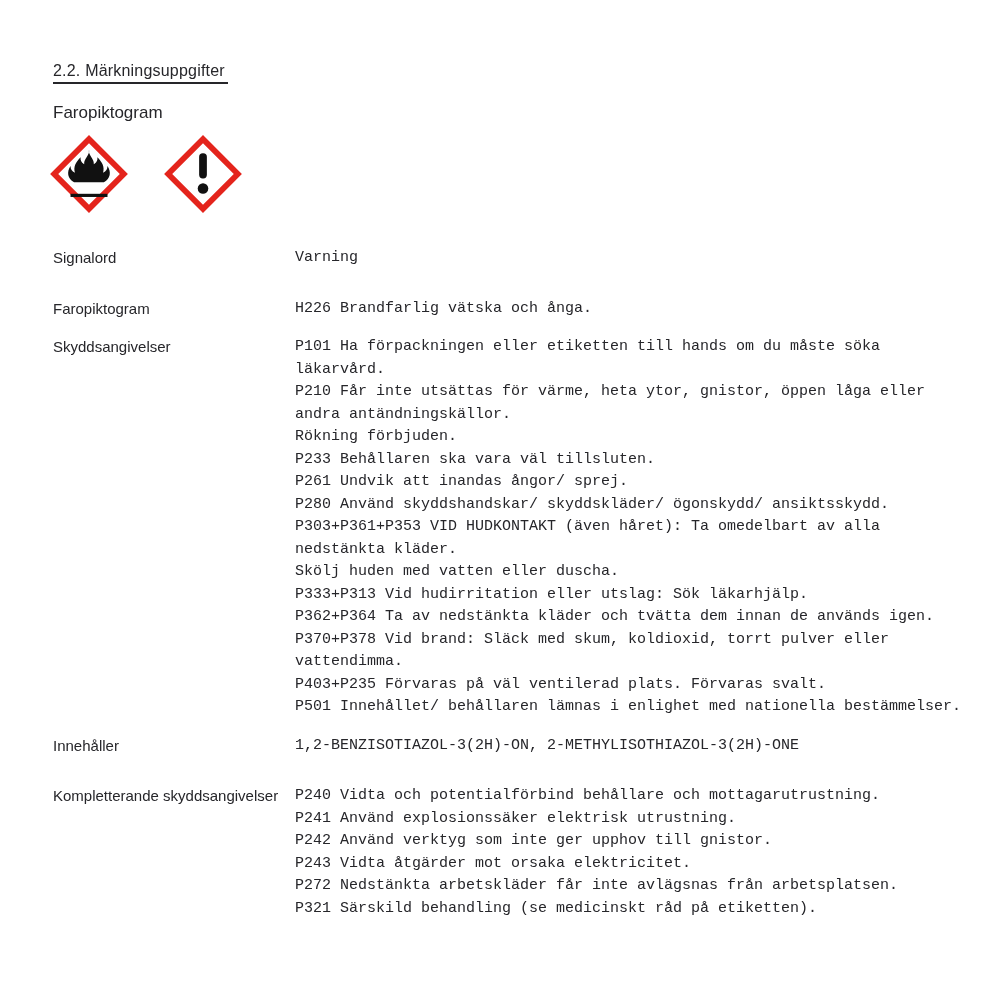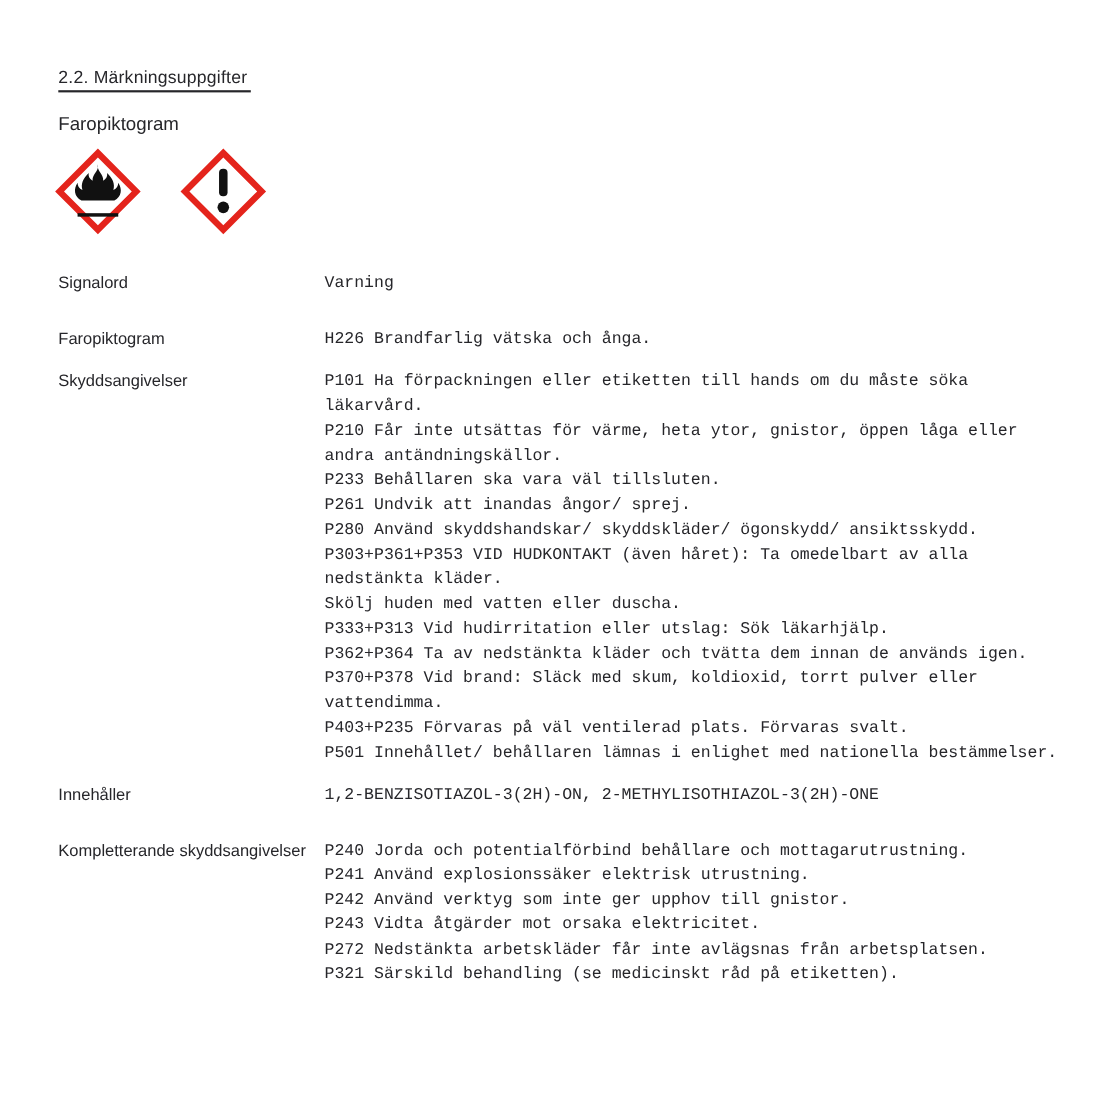--- a/index.html
+++ b/index.html
@@ -80,20 +80,21 @@
       <div class="value">
         <div>H226 Brandfarlig vätska och ånga.</div>
       </div>
     </div>
 
     <div class="row gap-lg">
       <div class="label">Skyddsangivelser</div>
       <div class="value">
         <div>P101 Ha förpackningen eller etiketten till hands om du måste söka läkarvård.</div>
         <div>P210 Får inte utsättas för värme, heta ytor, gnistor, öppen låga eller andra antändningskällor.</div>
+        <div>Rökning förbjuden.</div>
         <div>P233 Behållaren ska vara väl tillsluten.</div>
         <div>P261 Undvik  att inandas ångor/ sprej.</div>
         <div>P280 Använd  skyddshandskar/ skyddskläder/ ögonskydd/ ansiktsskydd.</div>
         <div>P303+P361+P353 VID HUDKONTAKT (även håret): Ta omedelbart av alla nedstänkta kläder.</div>
         <div>Skölj huden med vatten eller duscha.</div>
         <div>P333+P313 Vid hudirritation eller utslag: Sök läkarhjälp.</div>
         <div>P362+P364 Ta av nedstänkta kläder och tvätta dem innan de används igen.</div>
         <div>P370+P378 Vid brand: Släck med skum, koldioxid, torrt pulver eller vattendimma.</div>
         <div>P403+P235 Förvaras på väl ventilerad plats. Förvaras svalt.</div>
         <div>P501 Innehållet/ behållaren lämnas i enlighet med nationella bestämmelser.</div>
@@ -104,21 +105,21 @@
       <div class="label">Innehåller</div>
       <div class="value">
         <div>1,2-BENZISOTIAZOL-3(2H)-ON, 2-METHYLISOTHIAZOL-3(2H)-ONE</div>
       </div>
     </div>
 
 
     <div class="row">
       <div class="label">Kompletterande skyddsangivelser</div>
       <div class="value">
-        <div>P240 Jorda och potentialförbind behållare och mottagarutrustning.</div>
+        <div>P240 Vidta och potentialförbind behållare och mottagarutrustning.</div>
         <div>P241 Använd explosionssäker elektrisk utrustning.</div>
         <div>P242 Använd verktyg som inte ger upphov till gnistor.</div>
         <div>P243 Vidta åtgärder mot orsaka elektricitet.</div>
         <div>P272 Nedstänkta arbetskläder får inte avlägsnas från arbetsplatsen.</div>
         <div>P321 Särskild behandling (se medicinskt råd på etiketten).</div>
       </div>
     </div>
 
   </div>
 </div>

